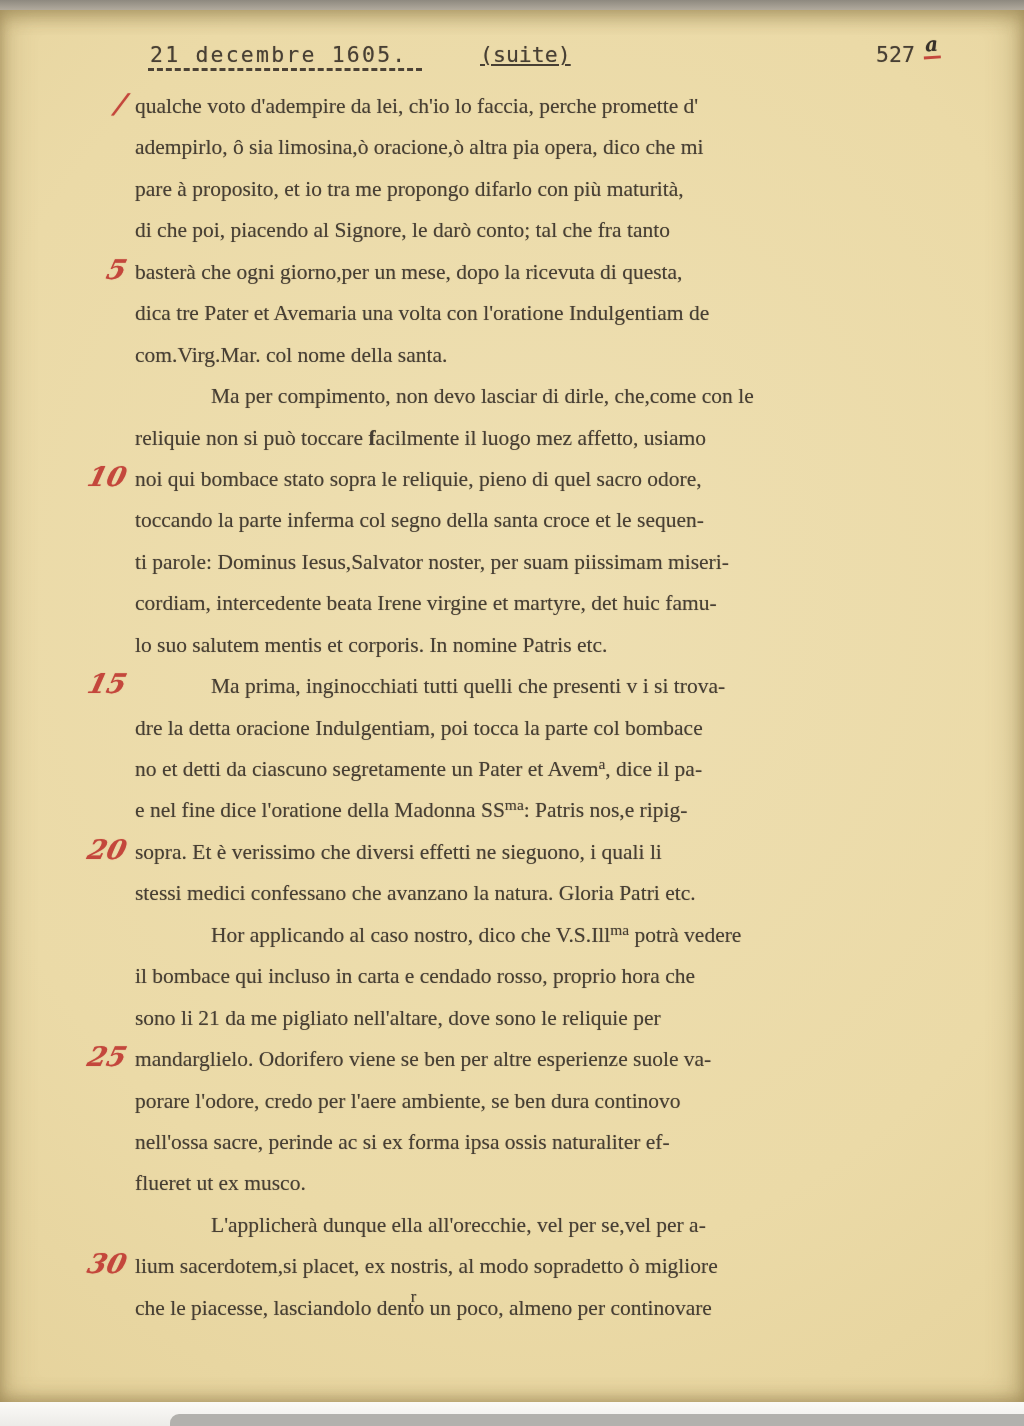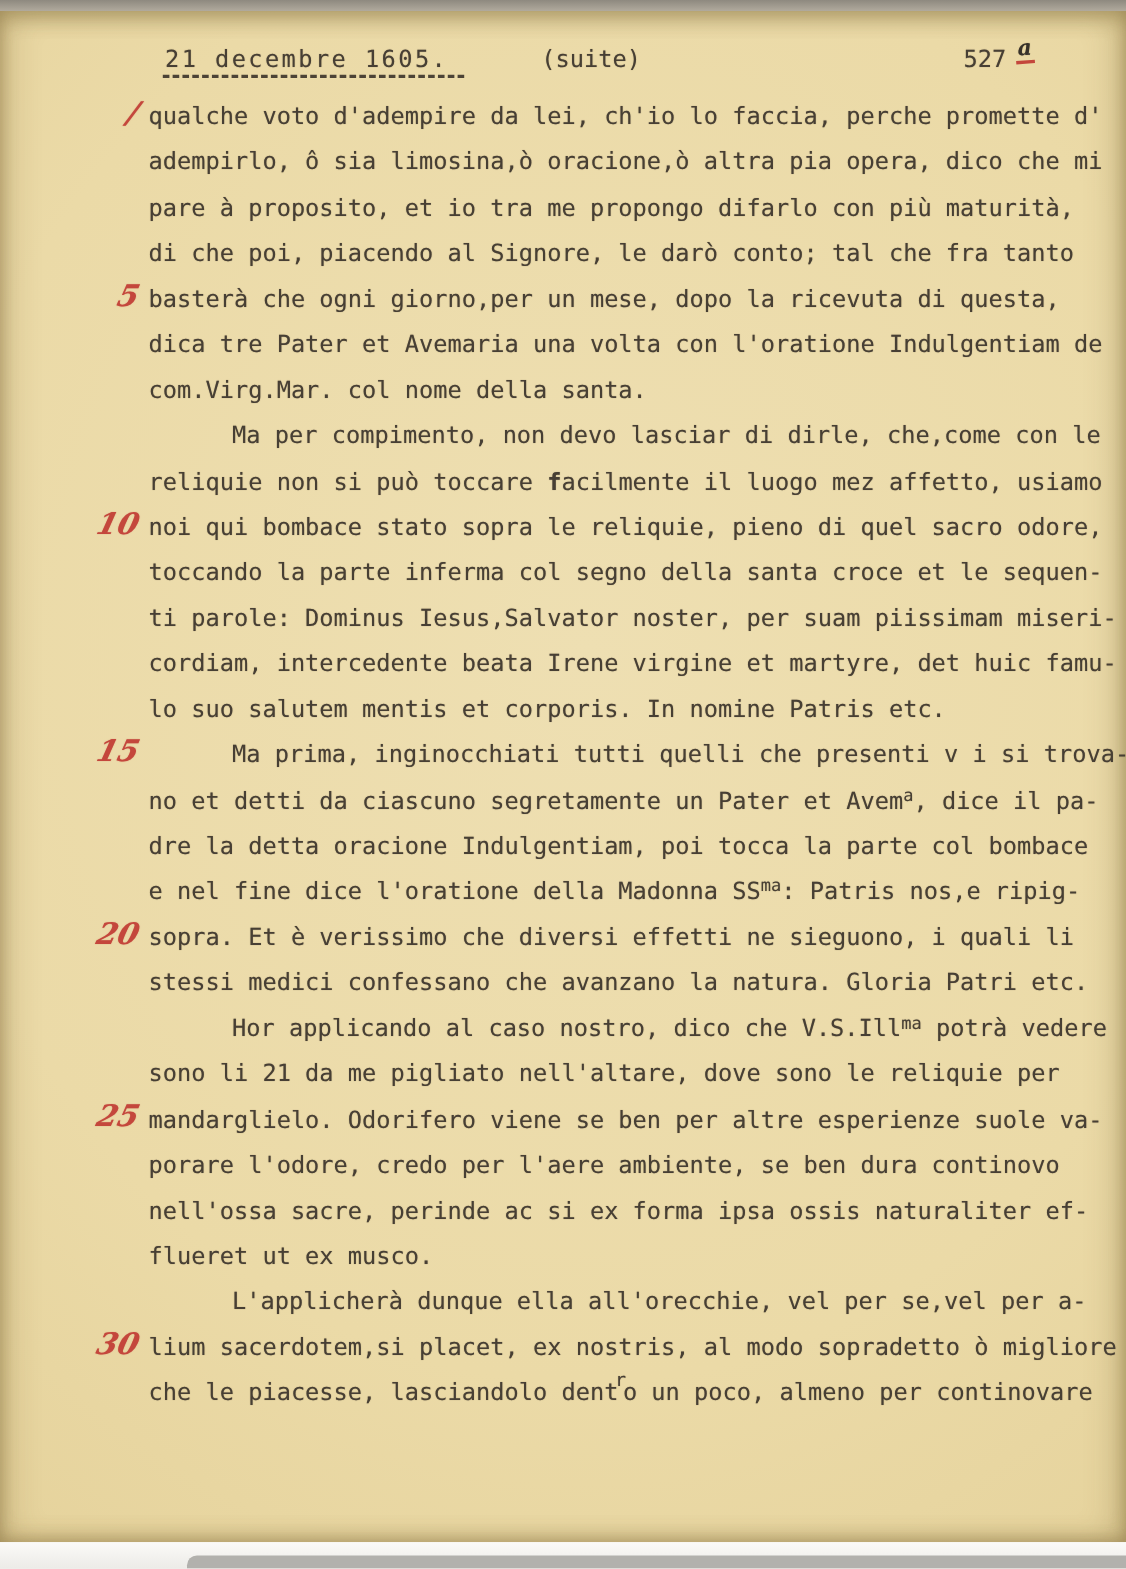--- a/index.html
+++ b/index.html
@@ -36,21 +36,21 @@
     font-family: "DejaVu Sans Mono", "Liberation Mono", monospace;
     font-size: 21.5px; color: #473f34;
     text-shadow: 0 0 1px rgba(70, 58, 40, 0.45);
     white-space: pre;
   }
   .header-date { position: absolute; left: 150px; top: 42px; letter-spacing: 2.2px; }
   .date-underline {
     position: absolute; left: 148px; top: 68px; width: 274px; height: 0;
     border-top: 3px dashed #4c4336;
   }
-  .header-suite { position: absolute; left: 492px; top: 42px; }
+  .header-suite { position: absolute; left: 480px; top: 42px; text-decoration: underline; }
   .header-pageno { position: absolute; left: 876px; top: 42px; }
   .page-letter {
     display: inline-block;
     font-family: "DejaVu Serif", "Liberation Serif", serif;
     font-style: italic; font-size: 20px; font-weight: bold;
     color: #37312a;
     position: relative; top: -11px; margin-left: 8px;
     border-bottom: 3px solid #c4473c;
     padding: 0 2px 0 2px;
     transform: rotate(-4deg);
@@ -60,21 +60,21 @@
   .line { position: relative; height: 41.45px; line-height: 41.45px; }
   .marker {
     position: absolute; left: 52px; top: -3px; width: 74px;
     text-align: right;
     font-family: "DejaVu Serif", "Liberation Serif", serif;
     font-style: italic; font-size: 27px; font-weight: bold;
     color: #c4473c;
     transform: skewX(-14deg);
     text-shadow: 0 0 1px rgba(196, 71, 60, 0.5);
   }
-  .text { display: block; margin-left: 135px; }
+  .text { display: block; margin-left: 135px; font-family: Liberation Serif, serif; }
   .text.indent { margin-left: 211px; }
   .sup { position: relative; top: -0.45em; font-size: 0.72em; }
   .ins { position: relative; top: -0.78em; font-size: 0.78em; margin: 0 -3px; }
   .bold { font-weight: bold; }
 </style>
 </head>
 <body>
 
 <div class="scan-top"></div>
 <div class="paper"></div>
@@ -132,37 +132,40 @@
       <span class="tw text"><span>cordiam, intercedente beata Irene virgine et martyre, det huic famu-</span></span>
     </div>
     <div class="line">
       <span class="tw text"><span>lo suo salutem mentis et corporis. In nomine Patris etc.</span></span>
     </div>
     <div class="line">
       <span class="marker">15</span>
       <span class="tw text indent"><span>Ma prima, inginocchiati tutti quelli che presenti v i si trova-</span></span>
     </div>
     <div class="line">
-      <span class="tw text"><span>no et detti da ciascuno segretamente un Pater et Avem</span><span class="sup">a</span><span>, dice il pa-</span></span>
+      <span class="tw text"><span>dre la detta oracione Indulgentiam, poi tocca la parte col bombace</span></span>
     </div>
     <div class="line">
-      <span class="tw text"><span>dre la detta oracione Indulgentiam, poi tocca la parte col bombace</span></span>
+      <span class="tw text"><span>no et detti da ciascuno segretamente un Pater et Avem</span><span class="sup">a</span><span>, dice il pa-</span></span>
     </div>
     <div class="line">
       <span class="tw text"><span>e nel fine dice l'oratione della Madonna SS</span><span class="sup">ma</span><span>: Patris nos,e ripig-</span></span>
     </div>
     <div class="line">
       <span class="marker">20</span>
       <span class="tw text"><span>sopra. Et è verissimo che diversi effetti ne sieguono, i quali li</span></span>
     </div>
     <div class="line">
       <span class="tw text"><span>stessi medici confessano che avanzano la natura. Gloria Patri etc.</span></span>
     </div>
     <div class="line">
       <span class="tw text indent"><span>Hor applicando al caso nostro, dico che V.S.Ill</span><span class="sup">ma</span><span> potrà vedere</span></span>
+    </div>
+    <div class="line">
+      <span class="tw text"><span>il bombace qui incluso in carta e cendado rosso, proprio hora che</span></span>
     </div>
     <div class="line">
       <span class="tw text"><span>sono li 21 da me pigliato nell'altare, dove sono le reliquie per</span></span>
     </div>
     <div class="line">
       <span class="marker">25</span>
       <span class="tw text"><span>mandarglielo. Odorifero viene se ben per altre esperienze suole va-</span></span>
     </div>
     <div class="line">
       <span class="tw text"><span>porare l'odore, credo per l'aere ambiente, se ben dura continovo</span></span>

